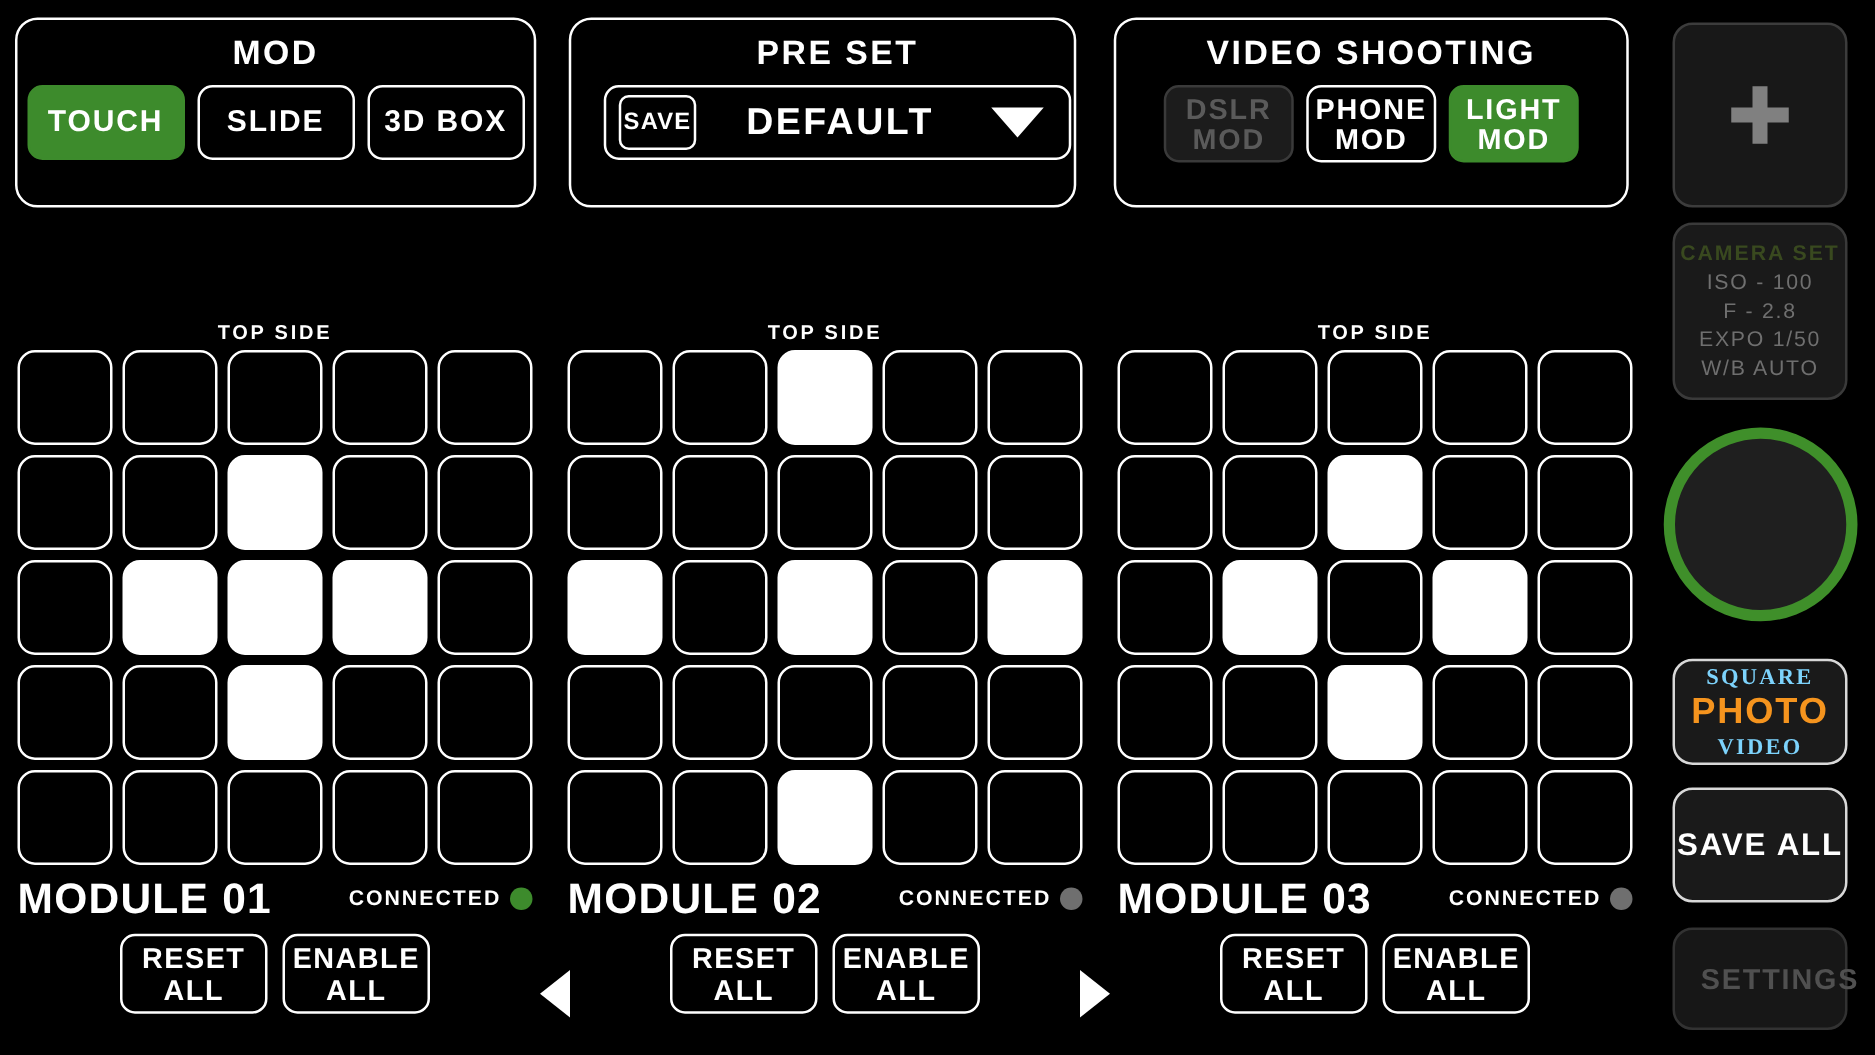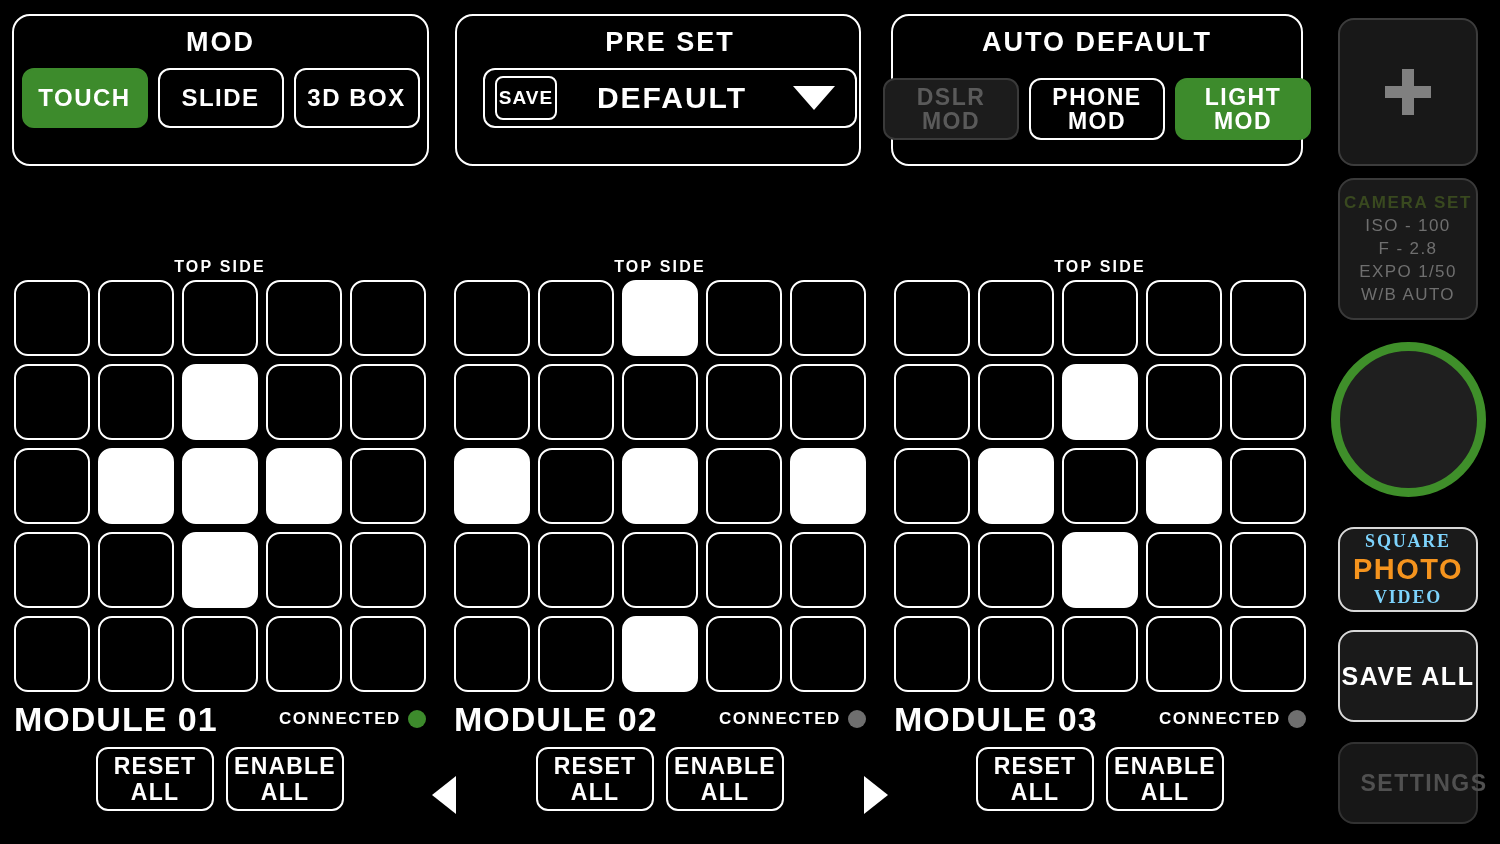--- a/index.html
+++ b/index.html
@@ -93,21 +93,21 @@
   .caret {
     width: 0; height: 0;
     border-left: 21px solid transparent;
     border-right: 21px solid transparent;
     border-top: 24px solid #fff;
     margin-right: 20px;
   }
 
   
   #panel-auto { left: 891px; top: 14px; width: 412px; height: 152px; }
-  #panel-auto .pill { width: 136px; height: 62px; font-size: 23px; margin-top: 10px; }
+  #panel-auto .pill { width: 104px; height: 62px; font-size: 23px; }
 
   
   .side-box {
     position: absolute;
     border-radius: 16px;
     display: flex;
     flex-direction: column;
     align-items: center;
     justify-content: center;
   }
@@ -258,21 +258,21 @@
   <div class="panel" id="panel-preset">
     <div class="panel-title">PRE SET</div>
     <div class="preset-bar">
       <div class="save-btn">SAVE</div>
       <div class="preset-value">DEFAULT</div>
       <div class="caret"></div>
     </div>
   </div>
 
   <div class="panel" id="panel-auto">
-    <div class="panel-title">AUTO DEFAULT</div>
+    <div class="panel-title">VIDEO SHOOTING</div>
     <div class="panel-row">
       <div class="pill disabled">
         <span>DSLR</span>
         <span>MOD</span>
       </div>
       <div class="pill">
         <span>PHONE</span>
         <span>MOD</span>
       </div>
       <div class="pill active">

